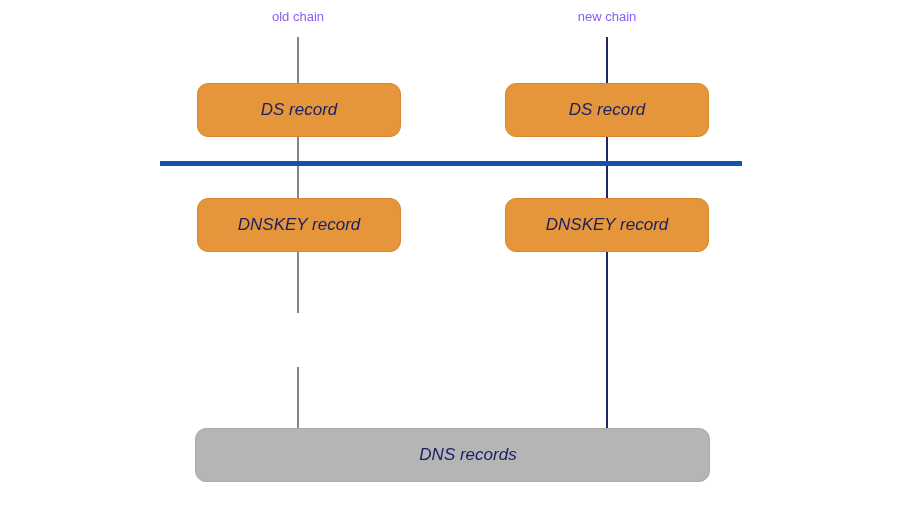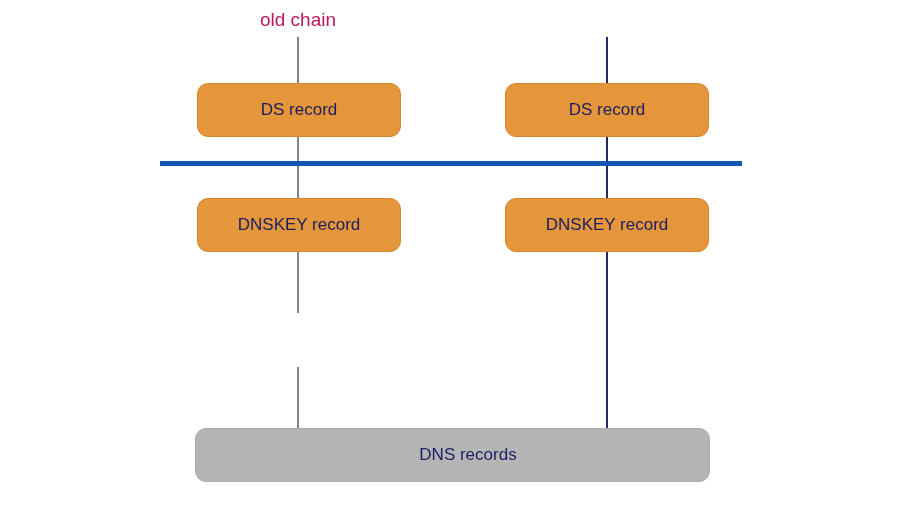--- a/index.html
+++ b/index.html
@@ -13,22 +13,22 @@
     width: 900px;
     height: 506px;
     background: #ffffff;
     overflow: hidden;
   }
   .col-label {
     position: absolute;
     top: 9px;
     width: 200px;
     text-align: center;
-    font-size: 19px;
-    color: #be185d;
+    font-size: 13px;
+    color: #8b5cf6;
   }
   .col-label.old { left: 198px; }
   .col-label.new { left: 507px; }
 
   .vline {
     position: absolute;
     width: 2px;
   }
   .vline.old { background: #83838b; left: 297px; }
   .vline.new { background: #1f2a60; left: 606px; }
@@ -57,20 +57,21 @@
     width: 204px;
     height: 54px;
     border-radius: 11px;
     display: flex;
     align-items: center;
     justify-content: center;
     font-size: 17px;
     color: #1d2163;
     z-index: 2;
     box-sizing: border-box;
+    font-style: italic;
   }
   .box.record {
     background: #e5953a;
     border: 1px solid #d8862e;
   }
   .box.ds-old     { left: 197px; top: 83px; }
   .box.ds-new     { left: 505px; top: 83px; }
   .box.dnskey-old { left: 197px; top: 198px; }
   .box.dnskey-new { left: 505px; top: 198px; }
   .box.rrsig-old  { left: 197px; top: 313px; }
@@ -82,20 +83,21 @@
     border: 1px solid #aaaaaa;
     padding-left: 31px;
   }
 </style>
 </head>
 <body>
 
 <div class="stage">
 
   <div class="col-label old">old chain</div>
+  <div class="col-label new">new chain</div>
 
   <div class="vline old seg1"></div>
   <div class="vline old seg2"></div>
   <div class="vline old seg3"></div>
   <div class="vline old seg4"></div>
 
   <div class="vline new seg1"></div>
   <div class="vline new seg2"></div>
   <div class="vline new seg3"></div>
 

